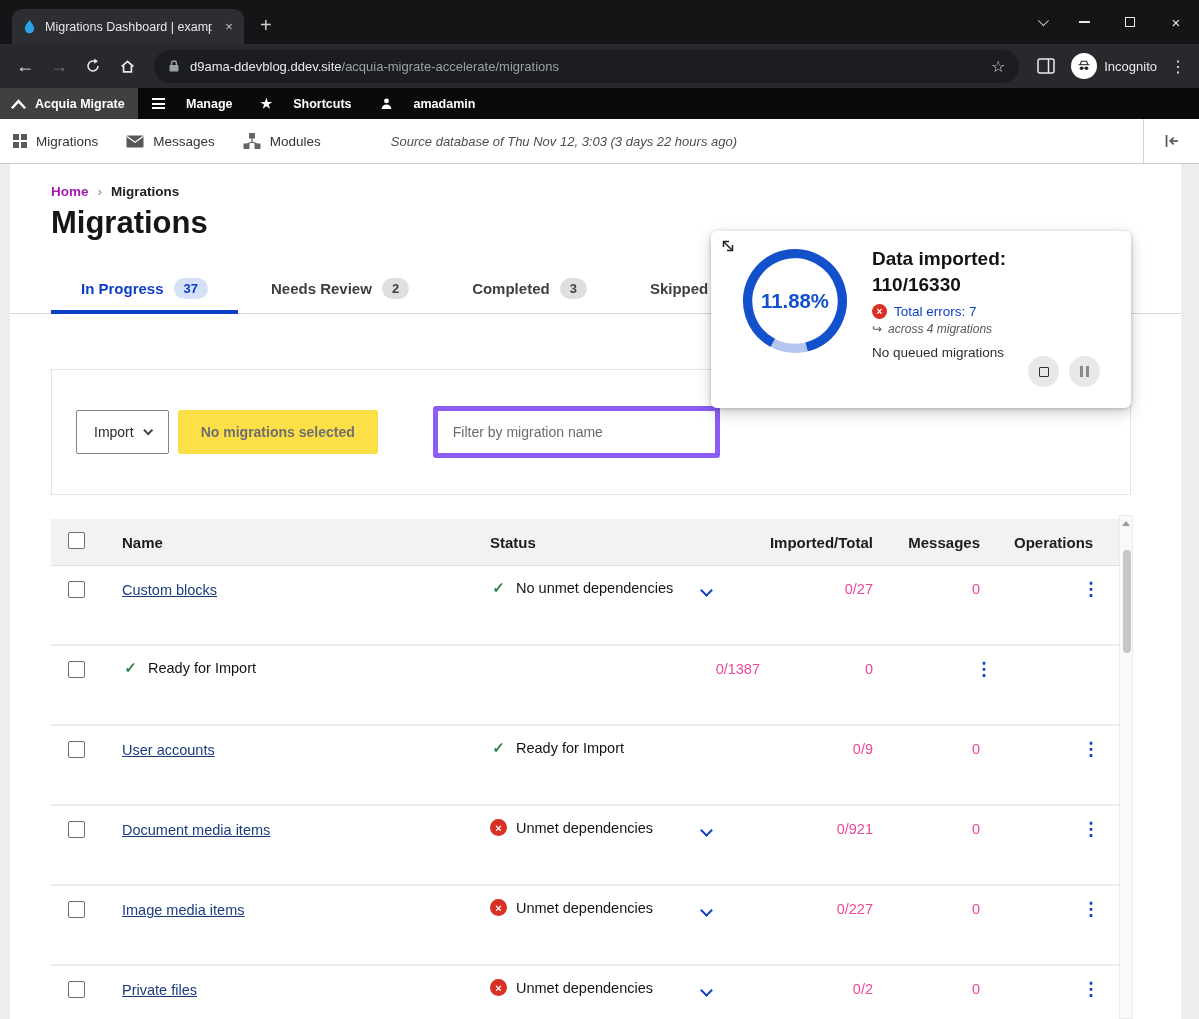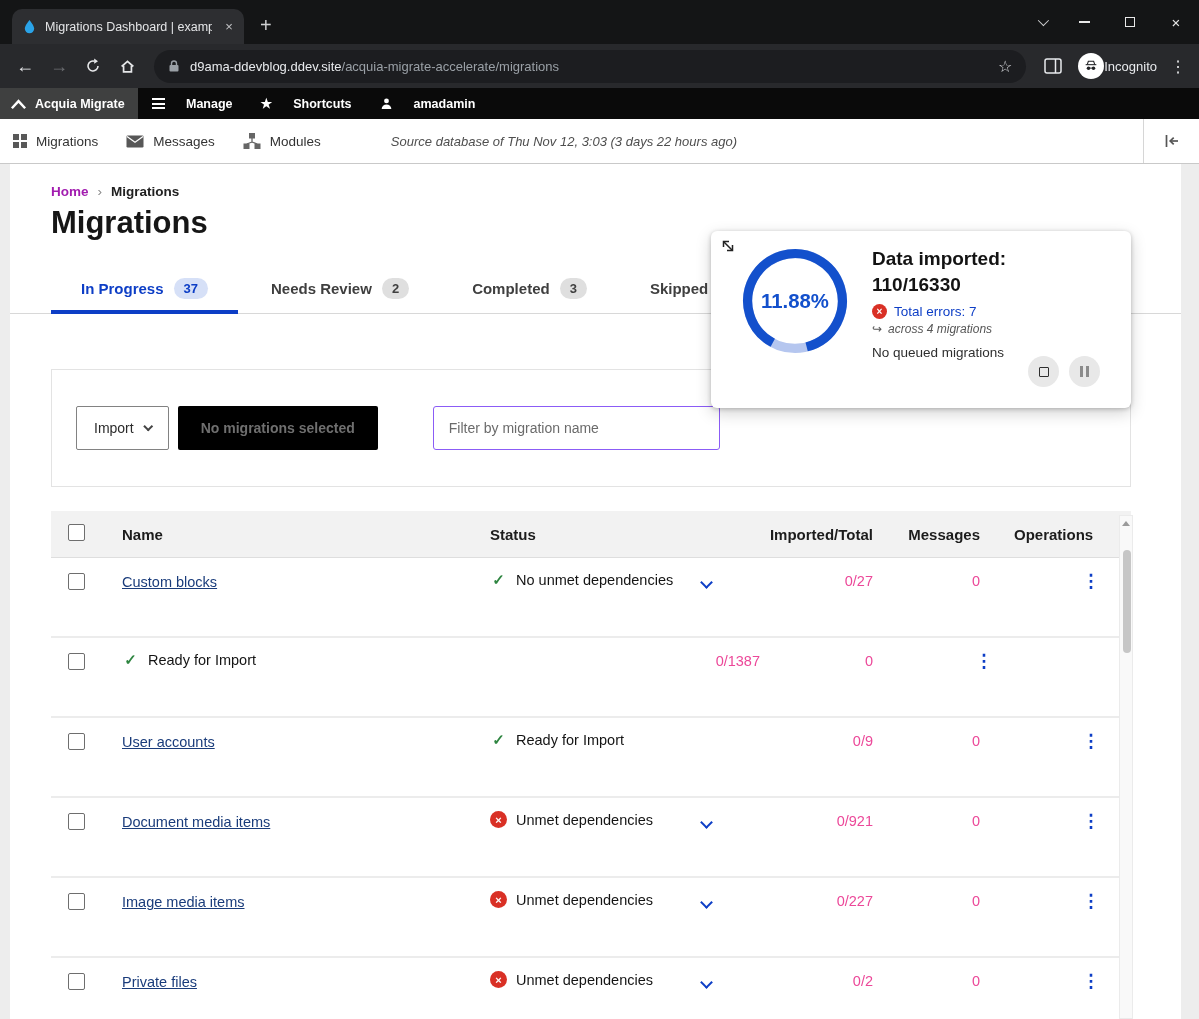--- a/index.html
+++ b/index.html
@@ -21,21 +21,21 @@
   .max-ic { width:10px; height:10px; border:1.2px solid #e8e8e8; }
   .close-ic { color:#e8e8e8; font-size:15px; }
 
   .btoolbar { height:44px; background:#28292c; display:flex; align-items:center; padding:0 8px; }
   .nav-btn { width:34px; height:34px; display:flex; align-items:center; justify-content:center; font-size:18px; color:#e6e7e9; border-radius:50%; }
   .nav-btn.fwd { color:#6d6f73; }
   .urlbar { flex:1; height:33px; margin:0 10px; background:#1c1d20; border-radius:17px; display:flex; align-items:center; padding:0 14px; }
   .url-text { margin-left:10px; font-size:13px; color:#e8eaed; white-space:nowrap; }
   .url-path { color:#9aa0a6; }
   .url-star { margin-left:auto; color:#dadce0; font-size:16px; }
-  .incog { display:flex; align-items:center; margin:11px 8px; }
+  .incog { display:flex; align-items:center; gap:7px; margin:11px 8px; }
   .incog-circle { width:26px; height:26px; border-radius:50%; background:#fff; display:flex; align-items:center; justify-content:center; }
   .incog-label { color:#e8eaed; font-size:13px; }
   .kebab-v { width:26px; text-align:center; color:#e6e7e9; font-size:16px; }
 
   
   .admin-bar { height:31px; background:#0a0a0a; display:flex; align-items:stretch;text-align:right; }
   .brand { width:138px; background:#3f4040; display:flex; align-items:center; gap:8px; padding-left:10px; }
   .brand-label, .admin-item { color:#fff; font-size:12.5px; font-weight:bold; }
   .admin-item { display:flex; align-items:center; gap:21px; padding:0 14px; }
   .admin-item:first-of-type { margin-left:4px; }
@@ -65,23 +65,23 @@
   .tab-item { display:flex; align-items:center; gap:10px; padding:13px 30px 11px; margin-right:3px;
               font-size:15px; font-weight:bold; color:#3f3f3f; border-bottom:4px solid transparent; margin-bottom:-1px; cursor:pointer; }
   .tab-item.active { color:var(--accent); border-bottom-color:var(--accent); }
   .badge { background:#dfdfdf; color:#3f3f3f; font-size:13px; font-weight:bold; padding:3px 10px; border-radius:12px; }
   .tab-item.active .badge { background:#d6e0f7; color:var(--accent); }
 
   .filter-card { margin-top:55px; border:1px solid #e3e3e3; padding:36px 24px; display:flex; align-items:center; }
   .btn-import { display:flex; align-items:center; gap:10px; background:#fff; border:1px solid #828282; border-radius:2px;
                 padding:13px 17px; font-size:14px; color:#2b2b2b; font-family:inherit; cursor:pointer; }
   .chev-sm { width:7px; height:7px; border-right:2px solid #444; border-bottom:2px solid #444; transform:rotate(45deg) translate(-1px,-2px); }
-  .btn-disabled { margin-left:9px; background:#000000; color:#6f6f6f; font-weight:bold; font-size:14px; padding:14px 23px;
+  .btn-disabled { margin-left:9px; background:#fde047; color:#6f6f6f; font-weight:bold; font-size:14px; padding:14px 23px;
                   border:none; border-radius:2px; font-family:inherit; }
-  .filter-input { margin-left:55px; width:287px; padding:13px 15px; border:1px solid #8b5cf6; border-radius:3px; font-size:14px; color:#333; font-family:inherit; }
+  .filter-input { margin-left:55px; width:287px; padding:13px 15px; border:5px solid #8b5cf6; border-radius:3px; font-size:14px; color:#333; font-family:inherit; }
   .filter-input::placeholder { color:#6b6b6b; }
 
   
   .mig-table { margin-top:24px; }
   .gridcols { display:grid; grid-template-columns:71px 368px 270px 113px 107px 1fr; }
   .t-head { background:#f2f2f2; height:47px; align-items:center; font-size:15px; font-weight:bold; color:#1c1c1c; border-bottom:1px solid #dedede; }
   .t-row { height:80px; border-bottom:2px solid #ececec; background:#fff; align-items:start; }
   .cell { padding-top:15px; }
   .cell-check { padding-left:17px; }
   .t-head .cell-check { padding-top:0; }

